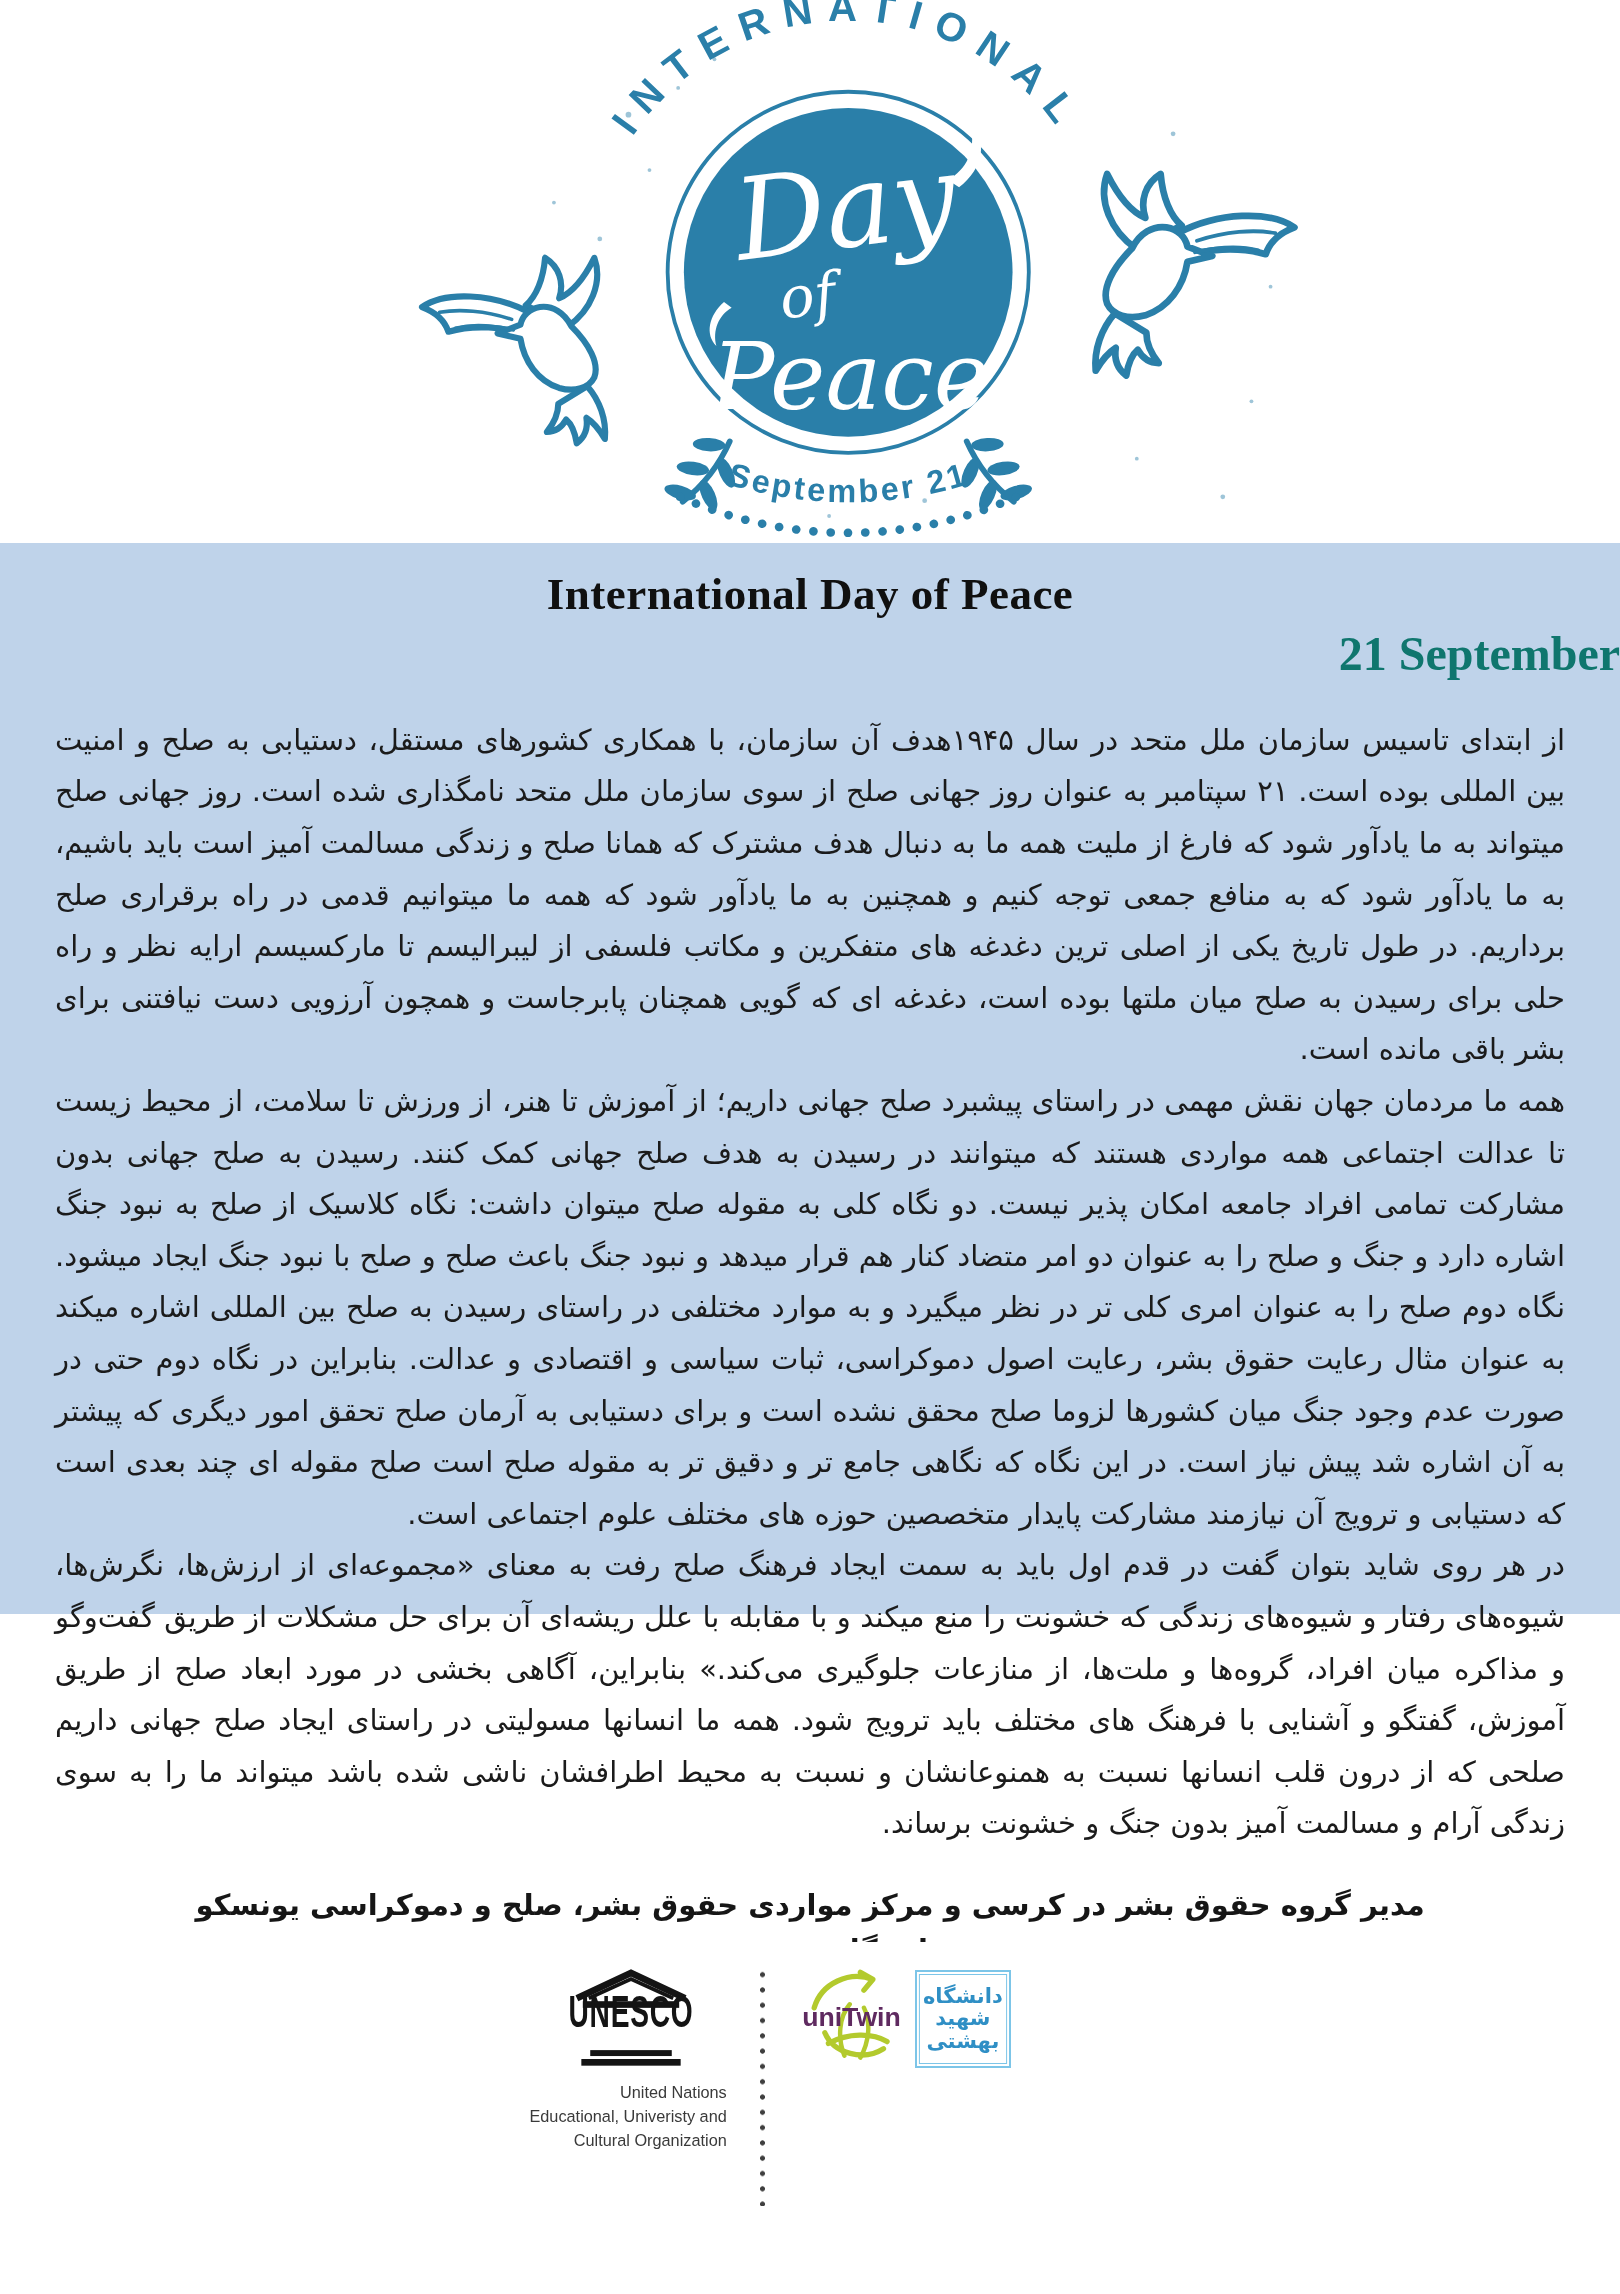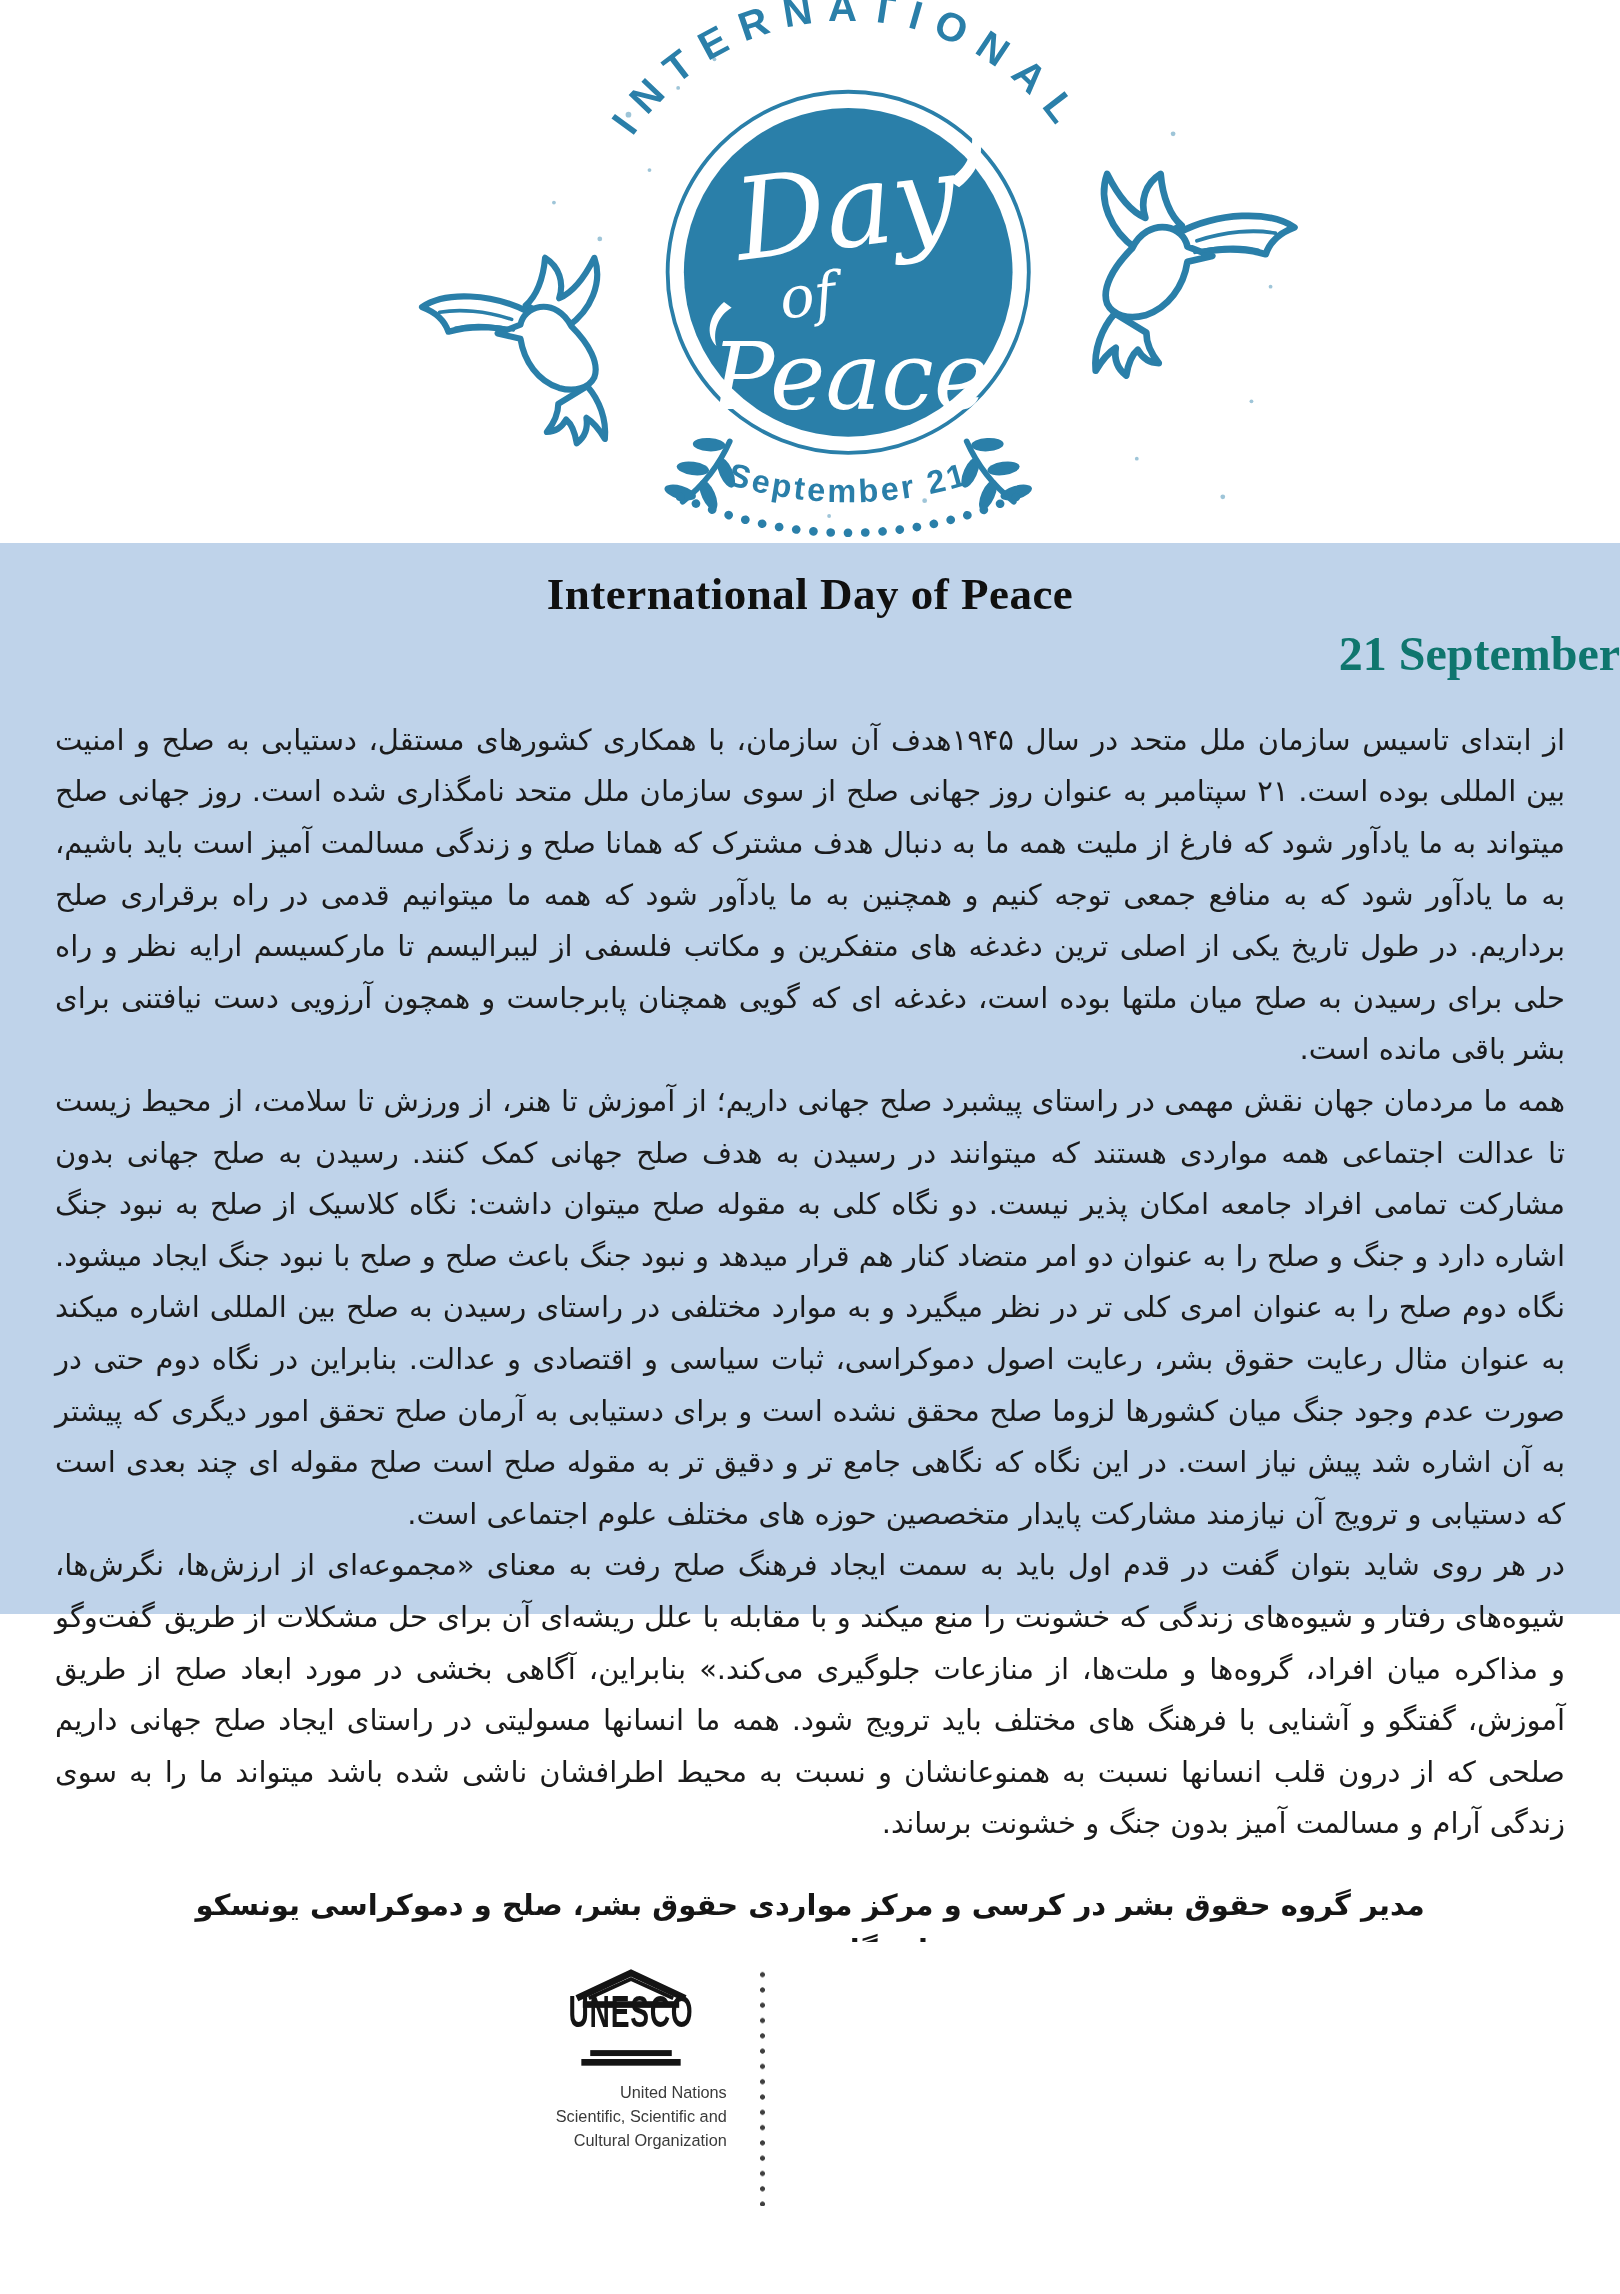--- a/index.html
+++ b/index.html
@@ -153,26 +153,39 @@
         <svg viewBox="0 0 170 136">
           <path d="M12 42 L85 8 L158 42" fill="none" stroke="#141414" stroke-width="9"></path>
           <path d="M28 42 L85 16 L142 42" fill="none" stroke="#141414" stroke-width="5"></path>
           <rect x="20" y="46" width="130" height="9" fill="#141414"></rect>
           <text x="85" y="72" text-anchor="middle" font-family="Liberation Sans, sans-serif" font-weight="bold" font-size="38" letter-spacing="1" fill="#141414" transform="scale(1,1.55) translate(0,-20)">UNESCO</text>
           <rect x="30" y="112" width="110" height="8" fill="#141414"></rect>
           <rect x="18" y="124" width="134" height="9" fill="#141414"></rect>
         </svg>
         <div class="cap right">
           <div>United Nations</div>
-          <div>Scientific, Scientific and</div>
+          <div>Educational, Univeristy and</div>
           <div>Cultural Organization</div>
         </div>
       </div>
 
       <div class="dots-divider"></div>
 
       <div class="chair-block">
+        <div class="logo-row">
+          <svg class="unitwin" viewBox="0 0 120 116">
+            <path d="M18 46 C26 18 58 4 84 14 M84 14 L70 6 M84 14 L74 26" fill="none" stroke="var(--lime)" stroke-width="6" stroke-linecap="round"></path>
+            <path d="M30 74 C40 98 74 106 96 92 M34 86 C56 74 84 74 100 84" fill="none" stroke="var(--lime)" stroke-width="6" stroke-linecap="round"></path>
+            <path d="M52 100 C44 80 46 56 58 42 M70 102 C80 84 82 62 74 46" fill="none" stroke="var(--lime)" stroke-width="5" stroke-linecap="round"></path>
+            <text x="60" y="66" text-anchor="middle" font-family="Liberation Sans, sans-serif" font-weight="bold" font-size="30" fill="var(--unitwin)">uniTwin</text>
+          </svg>
+          <div class="sbu-box">
+            <div class="sbu-line">دانشگاه</div>
+            <div class="sbu-line">شهید</div>
+            <div class="sbu-line">بهشتی</div>
+          </div>
+        </div>
       </div>
 
     </div>
   </footer>
 </div>
 
 
 </body></html>

